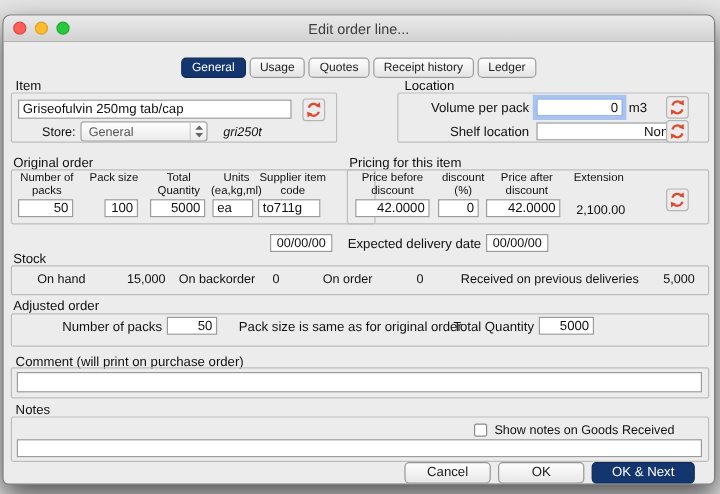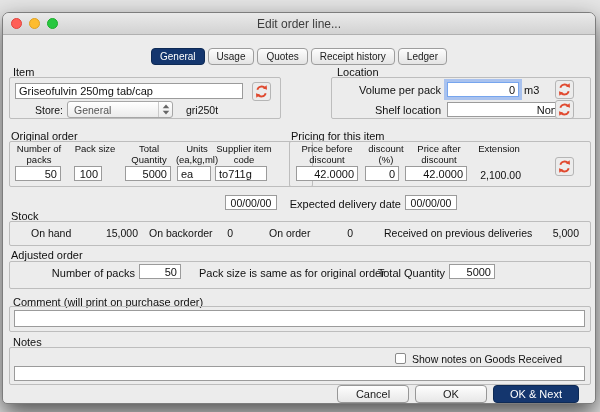--- a/index.html
+++ b/index.html
@@ -101,21 +101,21 @@
     <span class="lbl sm" style="left:32px; top:91px;">Store:</span>
     <div class="popup" style="left:64px; top:88px; width:106px;">
       <span>General</span>
       <span class="arrows">
           <svg width="8" height="11" viewBox="0 0 8 11">
         <path d="M4 0.5 L7.3 4.2 H0.7 Z" fill="#666"></path>
             <path d="M4 10.5 L0.7 6.8 H7.3 Z" fill="#666"></path>
       </svg>
         </span>
     </div>
-    <span class="lbl sm" style="left:183px; top:91px;">gri250t</span>
+    <span class="lbl sm" style="left:183px; top:91px;font-style:italic;">gri250t</span>
 
     <span class="glabel" style="left:334px; top:53px;">Location</span>
     <div class="gbox" style="left:328px; top:64px; width:260px; height:42px;"></div>
     <span class="lbl r" style="left:330px; top:71px; width:108px;">Volume per pack</span>
     <input class="tin num focus" style="left: 444px; top: 69px; width: 72px; height: 15px;" value="0">
     <span class="lbl" style="left:521px; top:71px;">m3</span>
     <button class="refresh" style="left:552px; top:67px;">
       <span>
           <svg width="15" height="15" viewBox="0 0 18 18">
         <path d="M4 7 A 5.3 5.3 0 0 1 13.4 5.2" fill="none" stroke="currentColor" stroke-width="2.2"></path>
@@ -139,21 +139,21 @@
     </button>
 
     <span class="glabel" style="left:8px; top:117px;">Original order</span>
     <div class="gbox" style="left:6px; top:128px; width:304px; height:46px;"></div>
     <div class="hdr" style="left:10px; top:131px; width:52px;">Number of packs</div>
     <div class="hdr" style="left:64px; top:131px; width:56px;">Pack size</div>
     <div class="hdr" style="left:120px; top:131px; width:52px;">Total Quantity</div>
     <div class="hdr" style="left:170px; top:131px; width:48px;">Units (ea,kg,ml)</div>
     <div class="hdr" style="left:212px; top:131px; width:58px;">Supplier item code</div>
     <input class="tin num" style="left: 12px; top: 153px; width: 46px; height: 15px;" value="50">
-    <input class="tin num" style="left: 71px; top: 153px; width: 28px; height: 15px;" value="100">
+    <input class="tin num" style="left: 84px; top: 153px; width: 28px; height: 15px;" value="100">
     <input class="tin num" style="left: 122px; top: 153px; width: 46px; height: 15px;" value="5000">
     <input class="tin" style="left: 174px; top: 153px; width: 34px; height: 15px;" value="ea">
     <input class="tin" style="left: 212px; top: 153px; width: 52px; height: 15px;" value="to711g">
     <input class="tin ctr" style="left: 222px; top: 182px; width: 52px; height: 15px;" value="00/00/00">
 
     <span class="glabel" style="left:288px; top:117px;">Pricing for this item</span>
     <div class="gbox" style="left:286px; top:128px; width:302px; height:46px;"></div>
     <div class="hdr" style="left:292px; top:131px; width:64px;">Price before discount</div>
     <div class="hdr" style="left:360px; top:131px; width:46px;">discount (%)</div>
     <div class="hdr" style="left:406px; top:131px; width:60px;">Price after discount</div>

